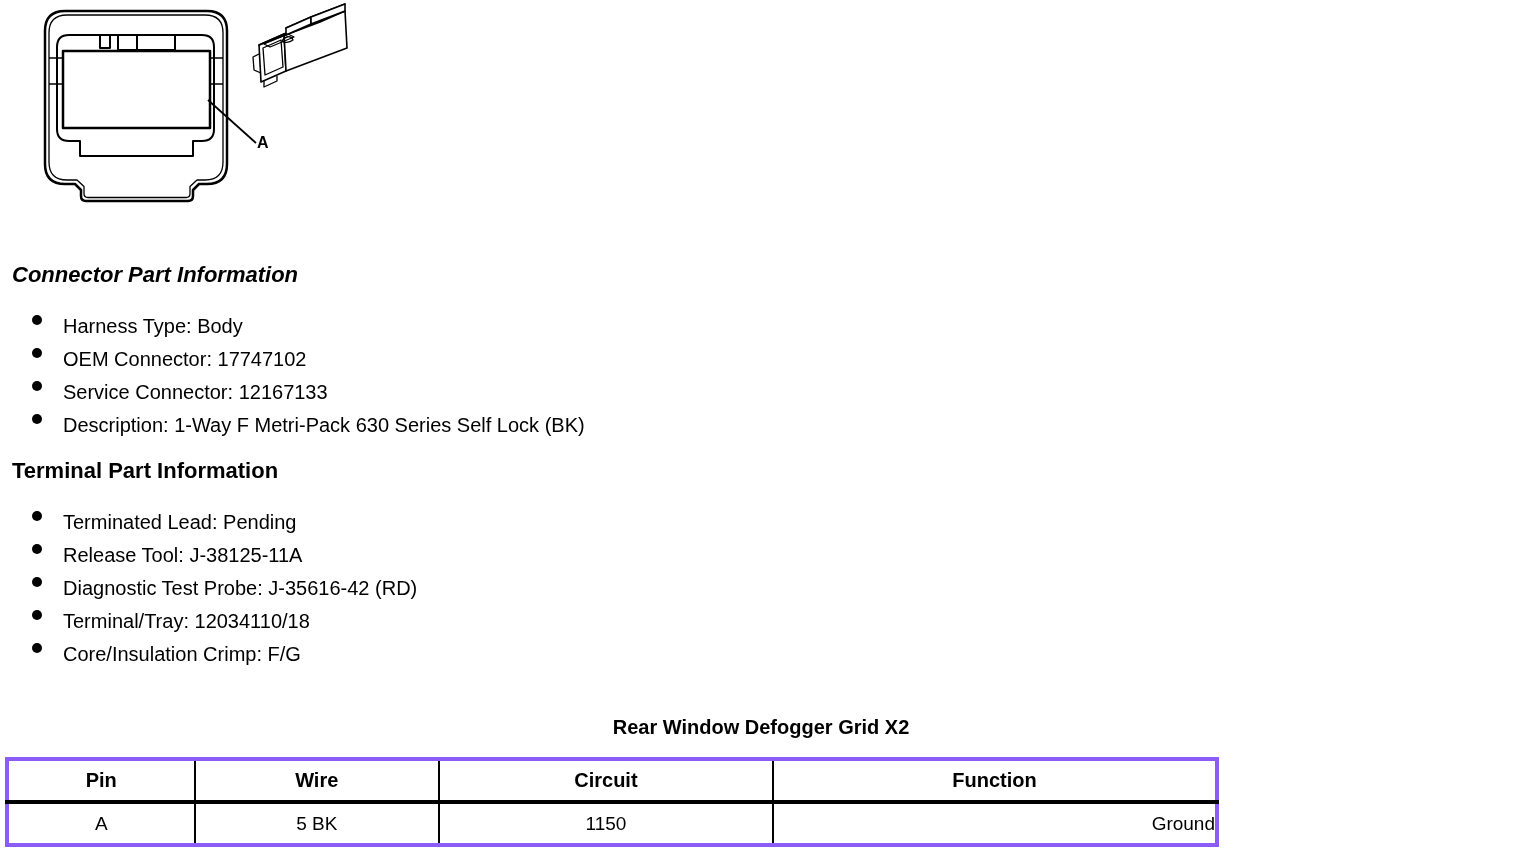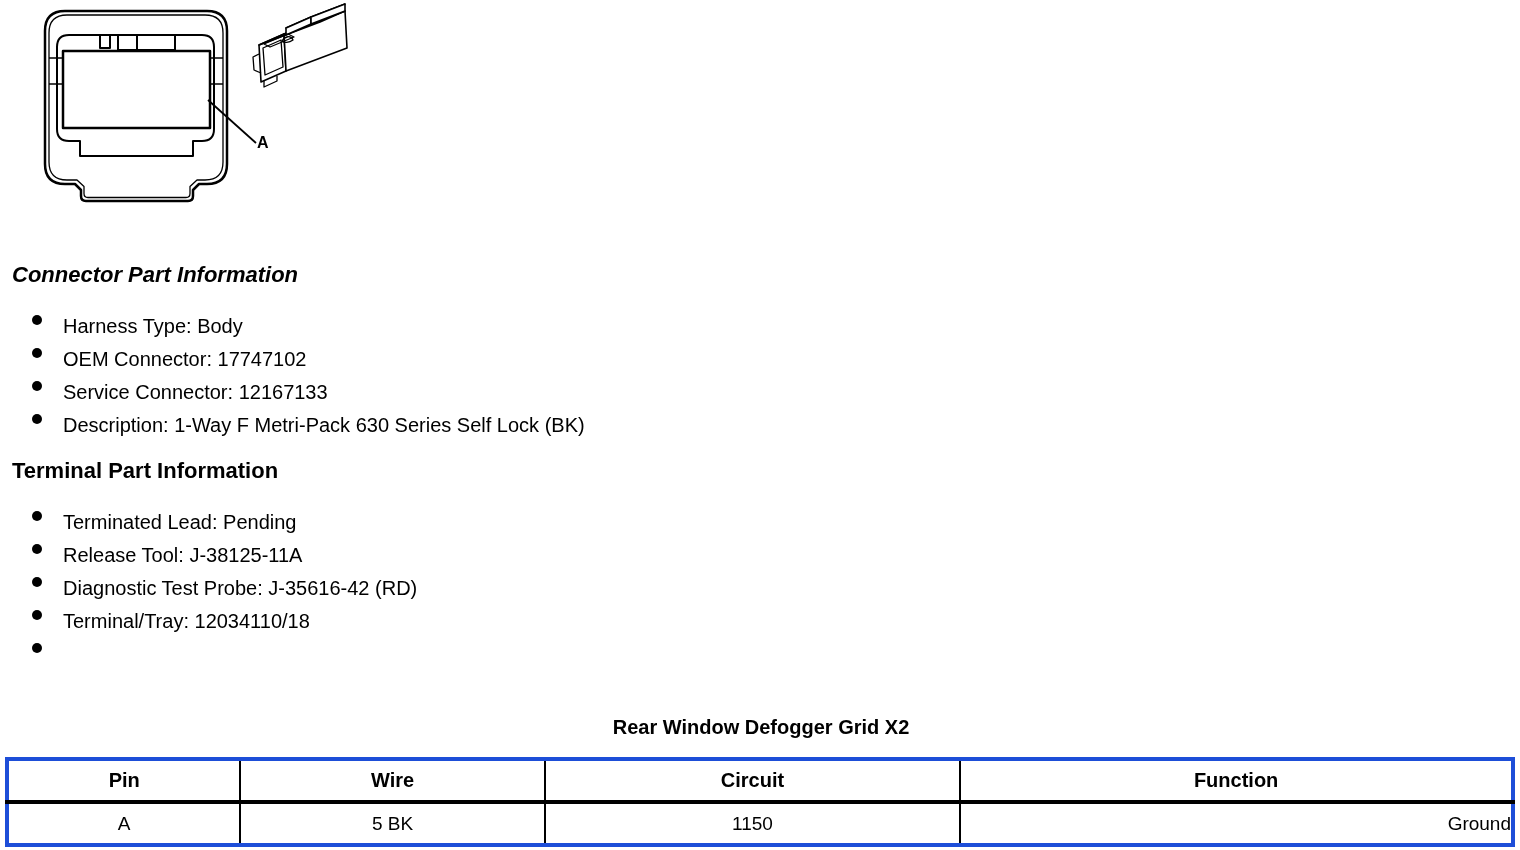--- a/index.html
+++ b/index.html
@@ -24,22 +24,22 @@
   
   .blist { position:absolute; left:0; margin:0; padding:0; list-style:none; }
   .blist.l1 { top:315px; }
   .blist.l2 { top:511px; }
   .blist li { display:flex; align-items:flex-start; height:33px; padding-left:32px; font-size:20px; }
   .dot { width:10px; height:10px; border-radius:50%; background:#000; margin-right:21px; flex:none; }
 
   
   .tbl-title { position:absolute; top:715px; left:0; width:100%; margin:1px; text-align:center;
                font-size:20px; font-weight:bold; }
-  table.pinout { position:absolute; top:757px; left:5px; width:1510px;
-                 border-collapse:collapse; border:4px solid #1d4ed8; table-layout:fixed; }
+  table.pinout { position:absolute; top:757px; left:5px; width:1214px;
+                 border-collapse:collapse; border:4px solid #8b5cf6; table-layout:fixed; }
   table.pinout th, table.pinout td { height:39px; padding:0; text-align:center; vertical-align:middle; }
   table.pinout th { font-size:20px; font-weight:bold; border-bottom:4px solid #000; }
   table.pinout td { font-size:19px; }
   table.pinout th + th, table.pinout td + td { border-left:2px solid #000; }
   table.pinout td.fn { text-align:right; padding-left:8px; }
 </style>
 </head>
 <body>
 
 <div class="page">
@@ -135,20 +135,21 @@
     <li>
       <span class="dot"></span>
       <span>Diagnostic Test Probe: J-35616-42 (RD)</span>
     </li>
     <li>
       <span class="dot"></span>
       <span>Terminal/Tray: 12034110/18</span>
     </li>
     <li>
       <span class="dot"></span>
+      <span>Core/Insulation Crimp: F/G</span>
     </li>
   </ul>
 
   <h3 class="tbl-title">Rear Window Defogger Grid X2</h3>
 
   <table class="pinout">
     <colgroup>
       <col style="width:15.5%">
       <col style="width:20.2%">
       <col style="width:27.6%">

